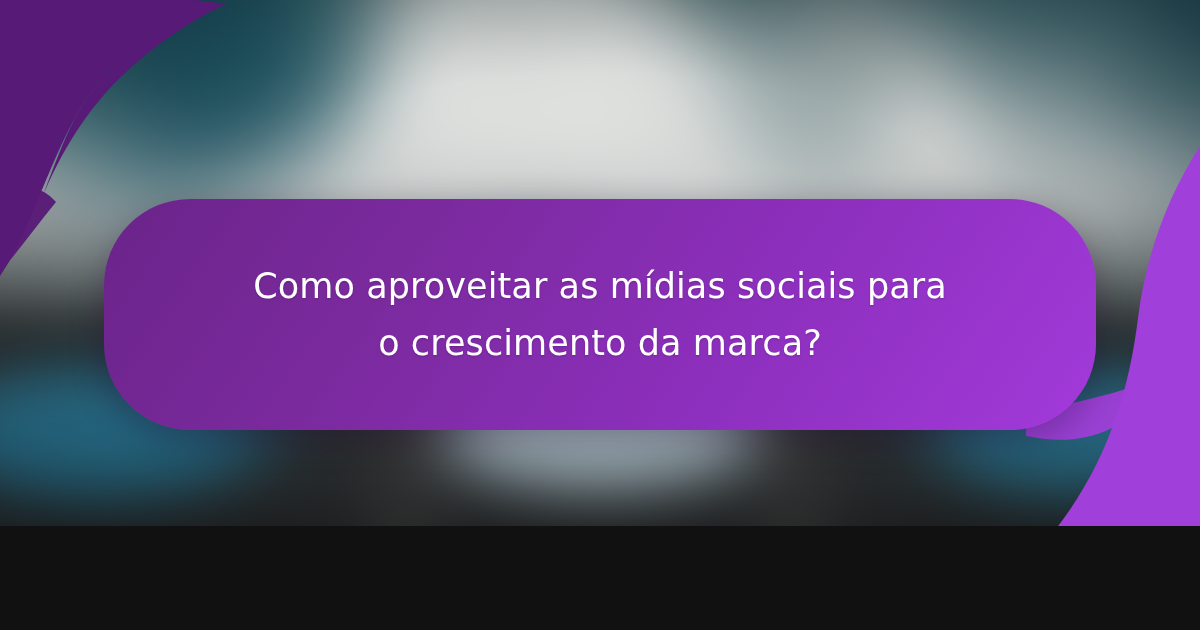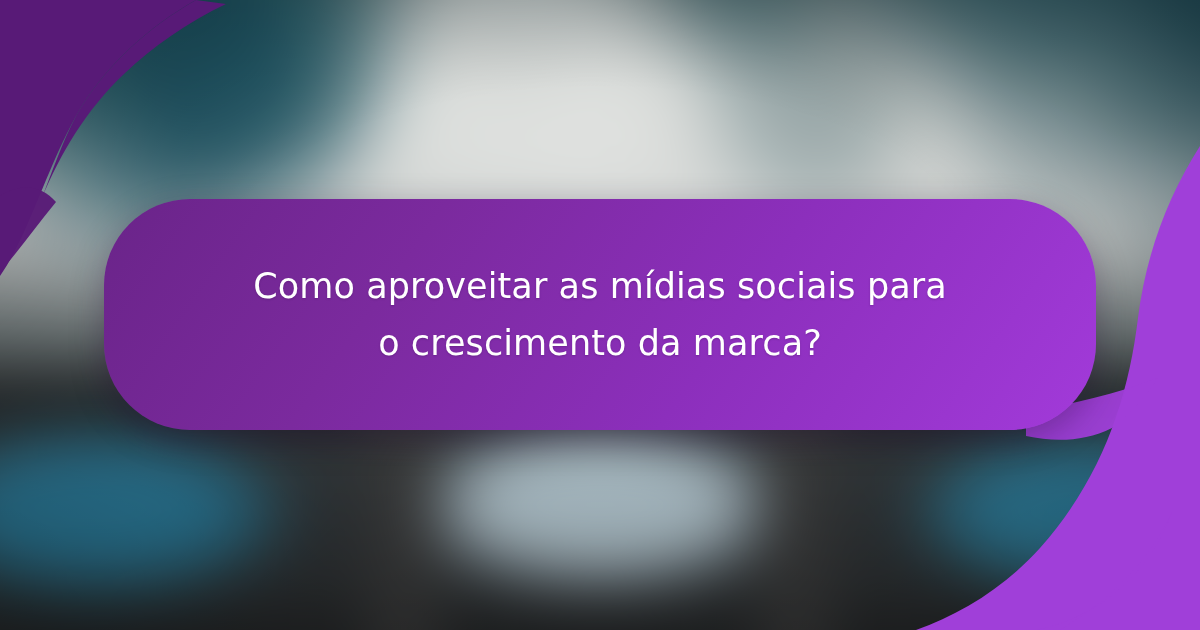--- a/index.html
+++ b/index.html
@@ -9,21 +9,21 @@
     width: 1200px;
     height: 630px;
     overflow: hidden;
     background: #111;
     font-family: "Liberation Sans", sans-serif;
   }
 
   .canvas {
     position: relative;
     width: 1200px;
-    height: 630px;
+    height: 526px;
     overflow: hidden;
   }
 
   
   .bg-photo {
     position: absolute;
     inset: -60px;                 
     overflow: hidden;
   }
 

